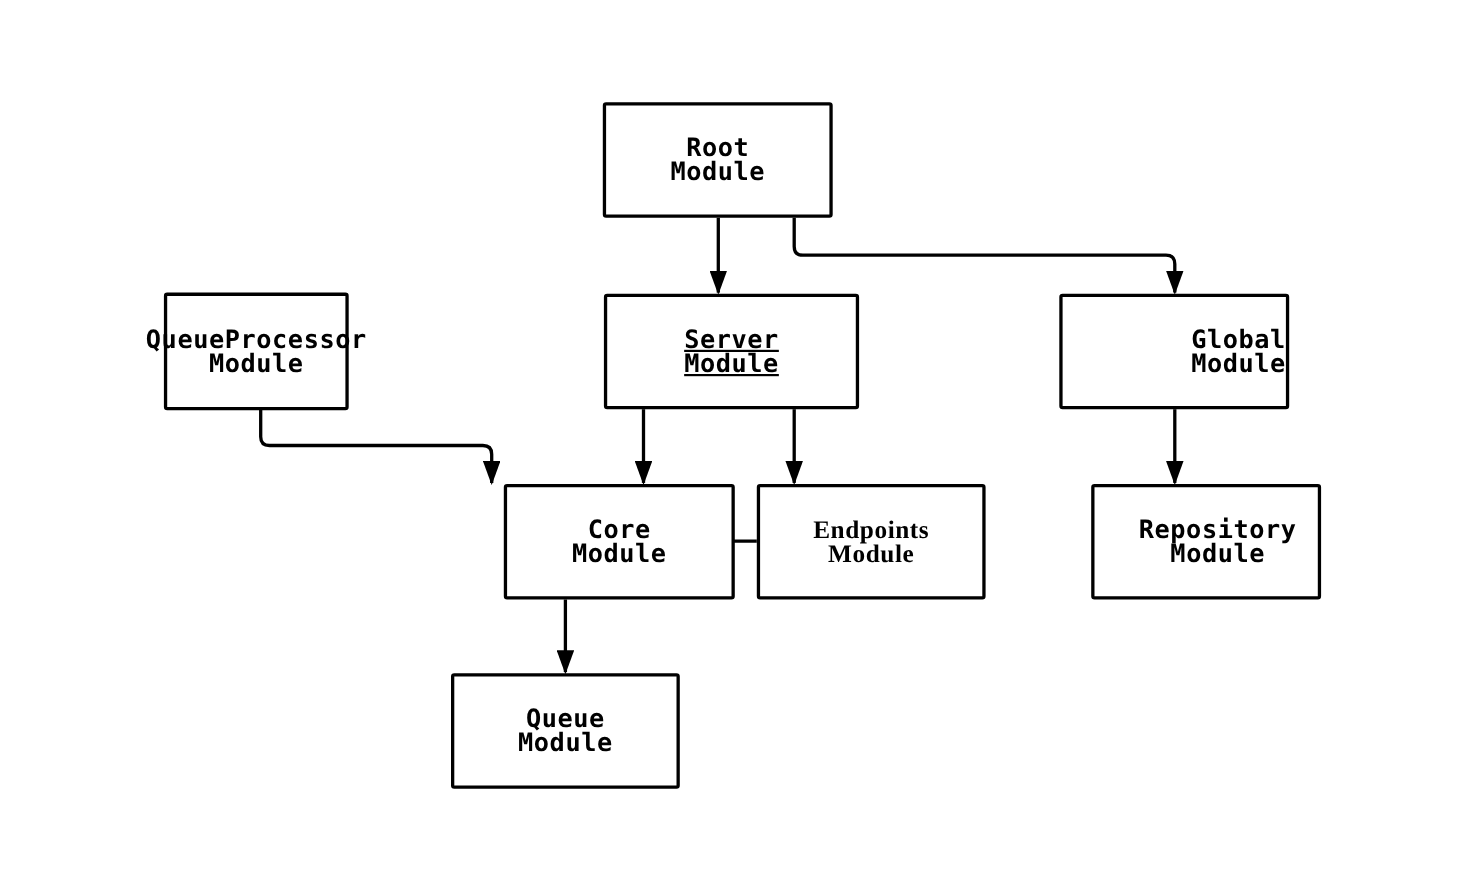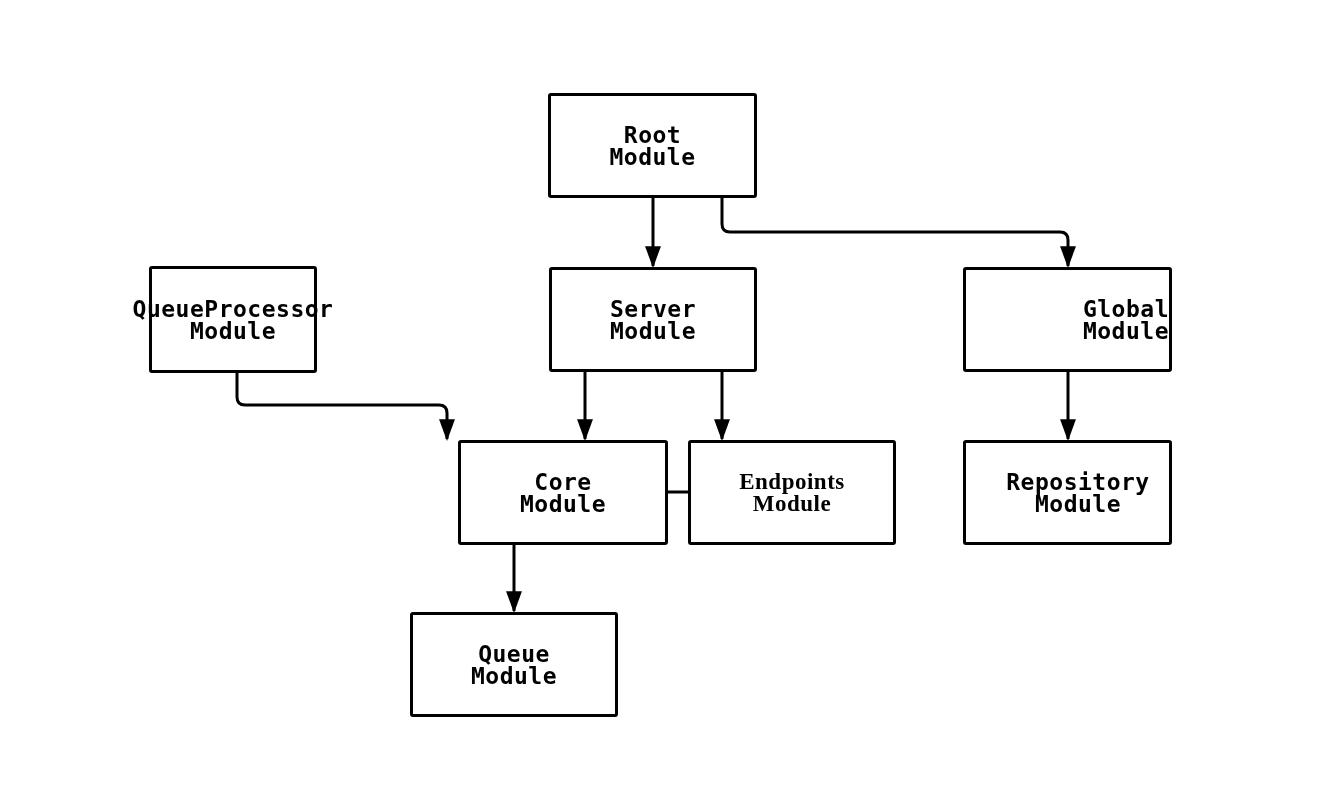--- a/index.html
+++ b/index.html
@@ -36,25 +36,25 @@
     justify-content: center;
     text-align: center;
     font-weight: bold;
     font-size: 23px;
     line-height: 22px;
     color: #000000;
     letter-spacing: 0.5px;
   }
   .node-root        { left: 548px;  top: 93px;  width: 209px; height: 105px; }
   .node-queueproc   { left: 133px;  top: 266px; width: 168px; height: 107px; margin-left: 16px; }
-  .node-server      { left: 549px;  top: 267px; width: 208px; height: 105px; }
+  .node-server      { left: 549px;  top: 267px; width: 232px; height: 105px; text-decoration: underline; }
   .node-global      { left: 963px;  top: 267px; width: 209px; height: 105px; align-items: flex-end; }
   .node-core        { left: 410px;  top: 440px; width: 210px; height: 105px; margin-left: 48px; }
   .node-endpoints   { left: 688px;  top: 440px; width: 208px; height: 105px; font-family: Liberation Serif, serif; }
-  .node-repository  { left: 963px;  top: 440px; width: 209px; height: 105px; padding-left: 21px; }
+  .node-repository  { left: 992px;  top: 440px; width: 209px; height: 105px; padding-left: 21px; }
   .node-queue       { left: 410px;  top: 612px; width: 208px; height: 105px; }
   .edge {
     fill: none;
     stroke: #000000;
     stroke-width: 3;
     stroke-linecap: butt;
     stroke-linejoin: round;
   }
 </style>
 </head>

